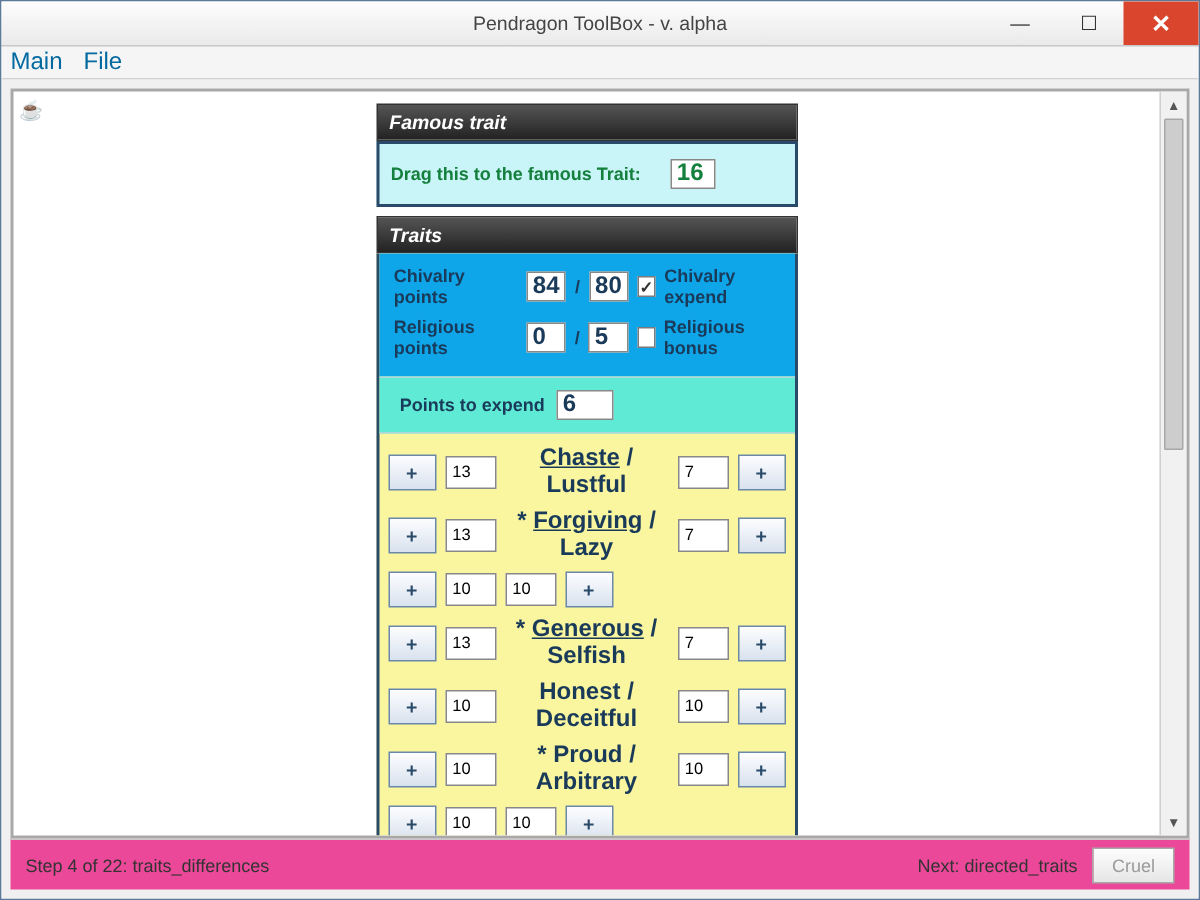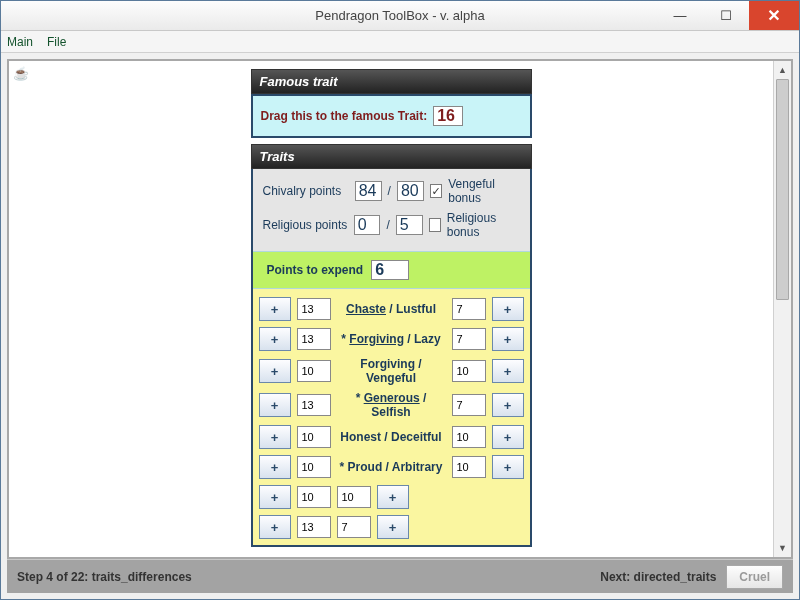--- a/index.html
+++ b/index.html
@@ -33,21 +33,21 @@
     width: 46px; display: flex; align-items: center; justify-content: center;
     font-family: Arial; font-size: 13px; color: #333;
   }
   .winbtn.close { background: #d9452d; color: #fff; font-size: 16px; font-weight: bold; width: 50px; }
   .menubar {
     height: 22px;
     background: #f5f5f5;
     border-bottom: 1px solid #d0d0d0;
     display: flex; align-items: center;
     padding: 0 6px; gap: 14px;
-    font-size: 12px; color: #14532d;
+    font-size: 16px; color: #0369a1;
   }
   .content {
     flex: 1; position: relative;
     background: #f0f0f0;
     padding: 6px;
     display: flex; flex-direction: column;
   }
   .pane {
     flex: 1;
     background: #fff;
@@ -85,43 +85,43 @@
   .panel-hdr {
     background: linear-gradient(#555,#222);
     color: #fff; font-weight: bold; font-style: italic;
     padding: 4px 8px; font-size: 13px;
     border: 1px solid #333;
   }
   .famous-body {
     background: #c9f4f8;
     border: 2px solid #2a4a6a;
     padding: 10px 8px;
-    display: flex; align-items: center; gap: 6px;
-    font-weight: bold; color: #7f1d1d;
+    display: flex; align-items: center; gap: 20px;
+    font-weight: bold; color: #15803d;
   }
   .valbox {
     background: #fff; border: 1px solid #888;
     width: 30px; height: 20px; font-size: 16px;
     display: inline-flex; align-items: center; justify-content: flex-start;
     padding: 0 3px;
   }
   .traits-body {
     border: 2px solid #2a4a6a; border-top: none;
     background: #faf6a0;
   }
   .bonus-area {
-    background: #e5e5e5;
+    background: #0ea5e9;
     padding: 8px 10px 6px;
-    font-weight: normal; color: #1a3a5a;
+    font-weight: bold; color: #1a3a5a;
   }
   .bonus-row { display: flex; align-items: center; gap: 6px; margin-bottom: 6px; }
   .bonus-row .lbl { width: 100px; }
   .chk { width: 14px; height: 14px; border: 1px solid #7a7a7a; background: #fff; display: inline-flex; align-items: center; justify-content: center; font-size: 11px; color: #333; }
   .expend-area {
-    background: #bef264; padding: 8px 14px;
+    background: #5eead4; padding: 8px 14px;
     font-weight: bold; color: #1a3a5a;
     display: flex; align-items: center; gap: 8px;
     border-top: 1px solid #b0d8dc; border-bottom: 1px solid #b0d8dc;
   }
   .trait-rows { padding: 8px 6px 0; }
   .trow {
     display: flex; align-items: center; gap: 6px;
     margin-bottom: 6px;
   }
   .plusbtn {
@@ -130,29 +130,29 @@
     border: 1px solid #6a88aa;
     display: flex; align-items: center; justify-content: center;
     font-weight: bold; color: #2a4a6a; font-size: 13px;
   }
   .trow .val {
     width: 34px; height: 22px; background: #fff;
     border: 1px solid #888; padding: 0 4px;
     display: flex; align-items: center; font-size: 11px;
   }
   .trow .names {
-    flex: 1; text-align: center; font-weight: bold; color: #1a3a5a; font-size: 12px;
+    flex: 1; text-align: center; font-weight: bold; color: #1a3a5a; font-size: 16px;
   }
   .trow .names .left.u { text-decoration: underline; }
   .footer {
-    height: 34px; background: #a3a3a3;
+    height: 34px; background: #ec4899;
     border-top: 1px solid #c8c8c8;
     display: flex; align-items: center;
     padding: 0 10px; gap: 10px;
-    font-size: 12px; font-weight: bold; color: #333;
+    font-size: 12px; font-weight: normal; color: #333;
   }
   .footer .spacer { flex: 1; }
   .nextbtn {
     background: linear-gradient(#fdfdfd,#e6e6e6);
     border: 1px solid #a8a8a8; color: #9a9a9a;
     padding: 4px 12px; font-size: 12px;
   }
 </style>
 </head>
 <body>
@@ -190,21 +190,21 @@
           <div class="panel-hdr">Traits</div>
           <div class="traits-body">
 
             <div class="bonus-area">
               <div class="bonus-row">
                 <span class="lbl">Chivalry points</span>
                 <span class="valbox">84</span>
                 <span>/</span>
                 <span class="valbox">80</span>
                 <span class="chk">✓</span>
-                <span>Vengeful bonus</span>
+                <span>Chivalry expend</span>
               </div>
               <div class="bonus-row">
                 <span class="lbl">Religious points</span>
                 <span class="valbox">0</span>
                 <span>/</span>
                 <span class="valbox">5</span>
                 <span class="chk"></span>
                 <span>Religious bonus</span>
               </div>
             </div>
@@ -225,21 +225,20 @@
                 <div class="trow">
                   <span class="plusbtn">+</span>
                   <span class="val">13</span>
                   <span class="names">* <span class="left u">Forgiving</span> / Lazy</span>
                   <span class="val">7</span>
                   <span class="plusbtn">+</span>
                 </div>
                 <div class="trow">
                   <span class="plusbtn">+</span>
                   <span class="val">10</span>
-                  <span class="names"><span class="left">Forgiving</span> / Vengeful</span>
                   <span class="val">10</span>
                   <span class="plusbtn">+</span>
                 </div>
                 <div class="trow">
                   <span class="plusbtn">+</span>
                   <span class="val">13</span>
                   <span class="names">* <span class="left u">Generous</span> / Selfish</span>
                   <span class="val">7</span>
                   <span class="plusbtn">+</span>
                 </div>

